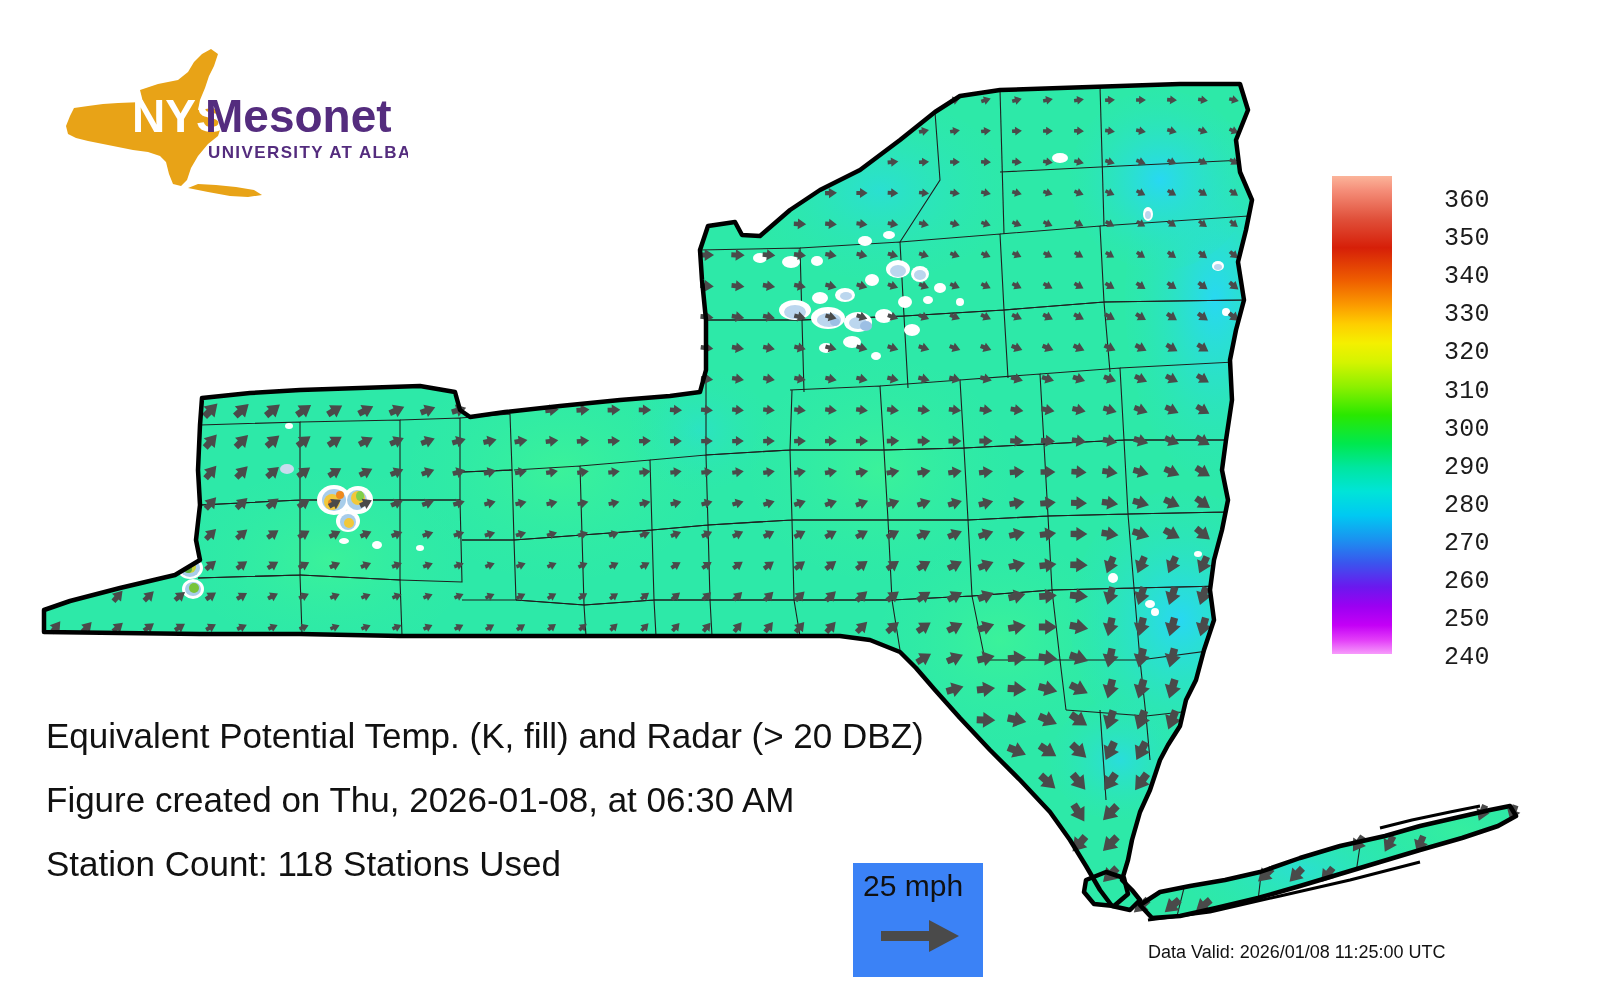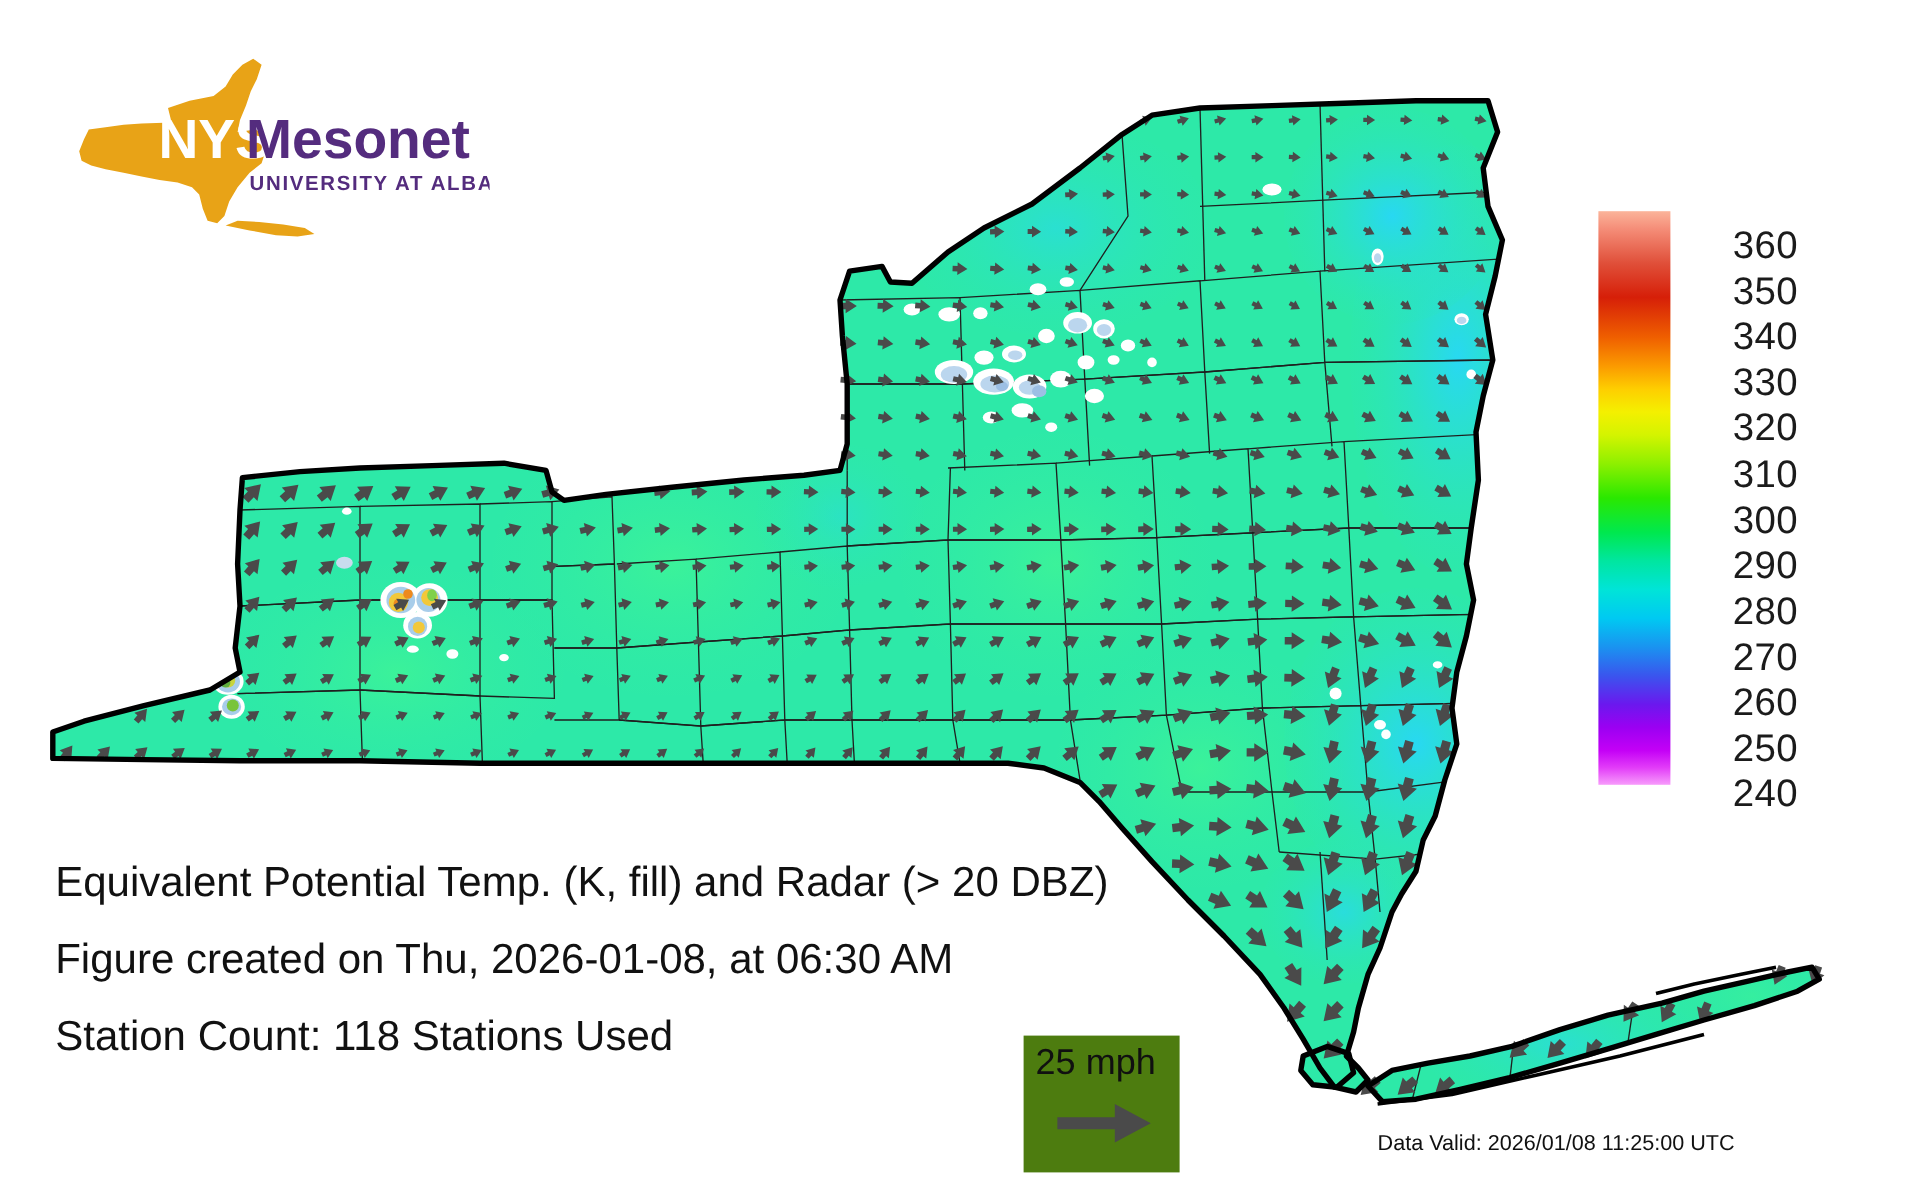--- a/index.html
+++ b/index.html
@@ -44,36 +44,36 @@
       #3a55ee 81%,
       #6b18ee 86%,
       #9b00f2 90%,
       #c400f6 94%,
       #e23cf8 97%,
       #f79bfb 100%);
   }
   #colorbar-labels{position:absolute;left:140px;top:0;width:95px;height:490px;}
   .cb-label{
     position:absolute;left:0;
-    font-size:32px;color:#1b1b1b;line-height:1;
-    font-family:Liberation Sans, sans-serif;
+    font-size:25px;color:#1b1b1b;line-height:1;
+    font-family:Liberation Mono, monospace;
     letter-spacing:0.3px;white-space:nowrap;
   }
 
   
   #caption{position:absolute;left:46px;top:718px;width:880px;}
   .cap-line{
     font-size:35px;color:#111;line-height:1;margin-bottom:29px;white-space:nowrap;
     font-family:"Liberation Sans","DejaVu Sans",sans-serif;
   }
 
   
   #wind-legend{
     position:absolute;left:853px;top:863px;width:130px;height:114px;
-    background:#4d7c0f;
+    background:#3b82f6;
   }
   #wind-legend-label{
     position:absolute;left:10px;top:6px;font-size:30px;color:#101010;
     font-family:"Liberation Sans","DejaVu Sans",sans-serif;white-space:nowrap;
   }
   #wind-legend-arrow{position:absolute;left:28px;top:55px;}
 
   
   #data-valid{
     position:absolute;left:1148px;top:942px;

